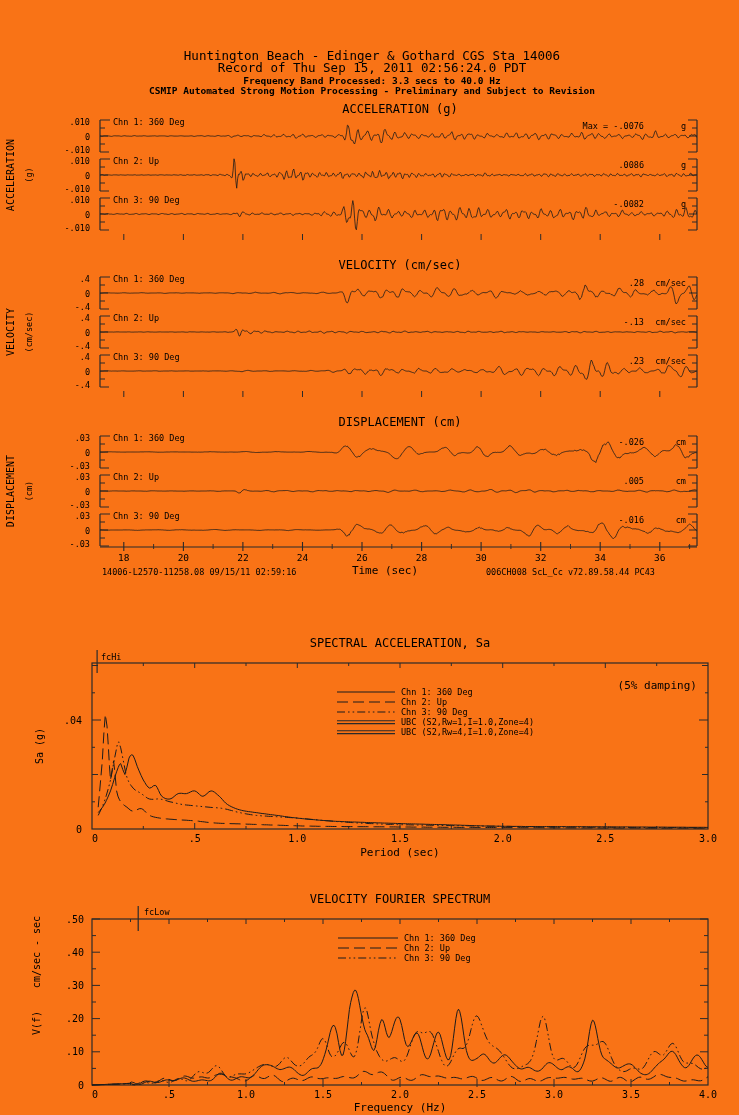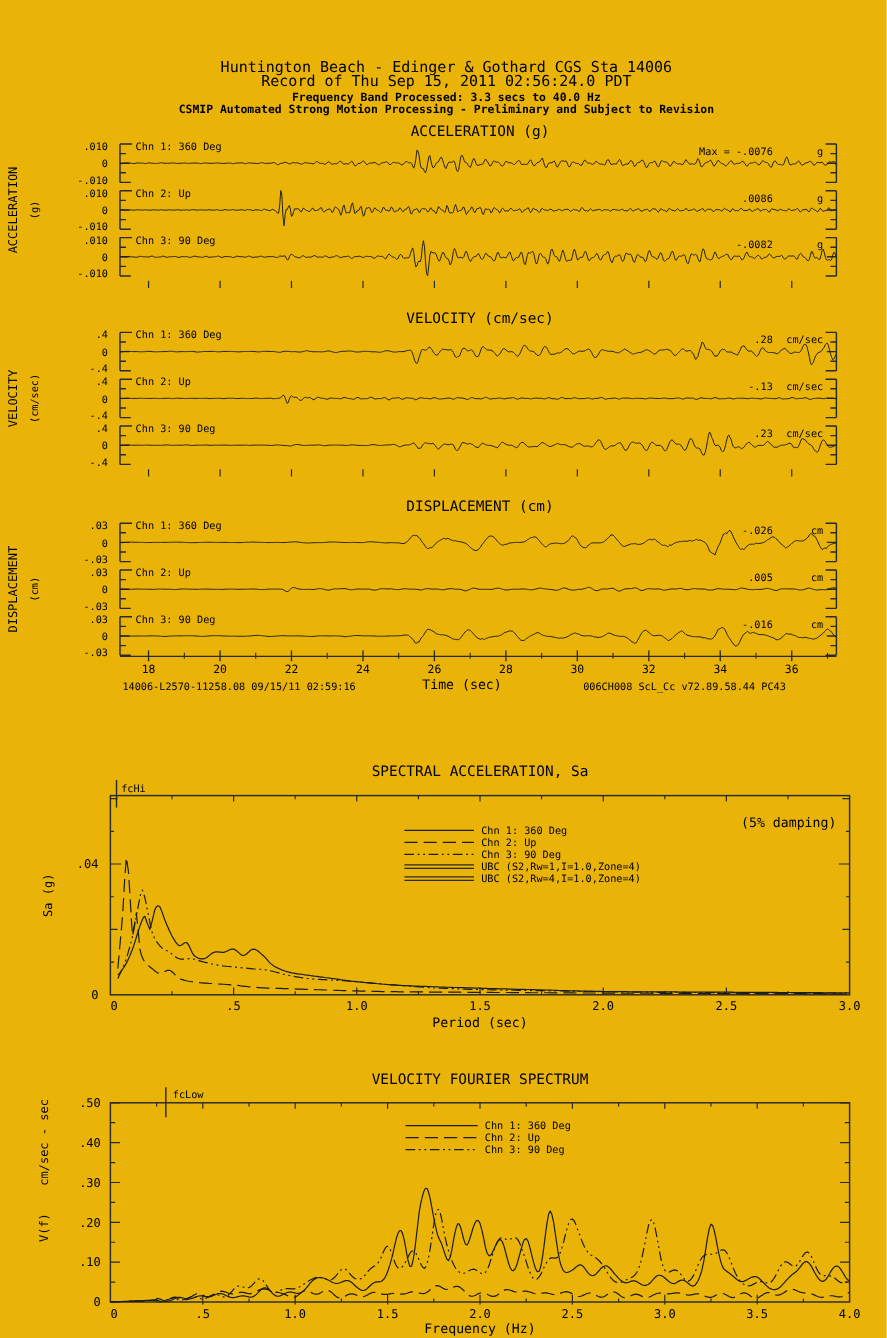--- a/index.html
+++ b/index.html
@@ -1,16 +1,16 @@
 <!DOCTYPE html>
 <html><head>
 <meta charset="utf-8">
 <style>
   html,body{margin:0;padding:0;background:#fff;}
-  .page{position:relative;width:739px;height:1115px;background:#eab308;overflow:hidden;}
+  .page{position:relative;width:739px;height:1115px;background:#f97316;overflow:hidden;}
   svg text{font-family:"DejaVu Sans Mono","Liberation Mono",monospace;fill:#000;}
   .f8{font-size:8.5px;} .f9{font-size:9.5px;} .f10{font-size:10px;}
   .f11{font-size:11px;} .f12{font-size:12px;} .f125{font-size:12.5px;}
   .b{font-weight:bold;}
 </style>
 </head>
 <body>
 
 <div class="page">
   <svg id="plot-svg" width="739" height="1115" viewBox="0 0 739 1115" xmlns="http://www.w3.org/2000/svg">

